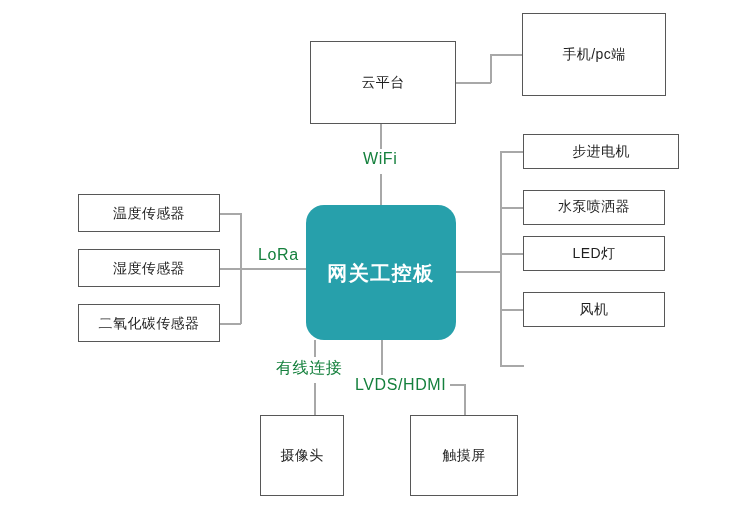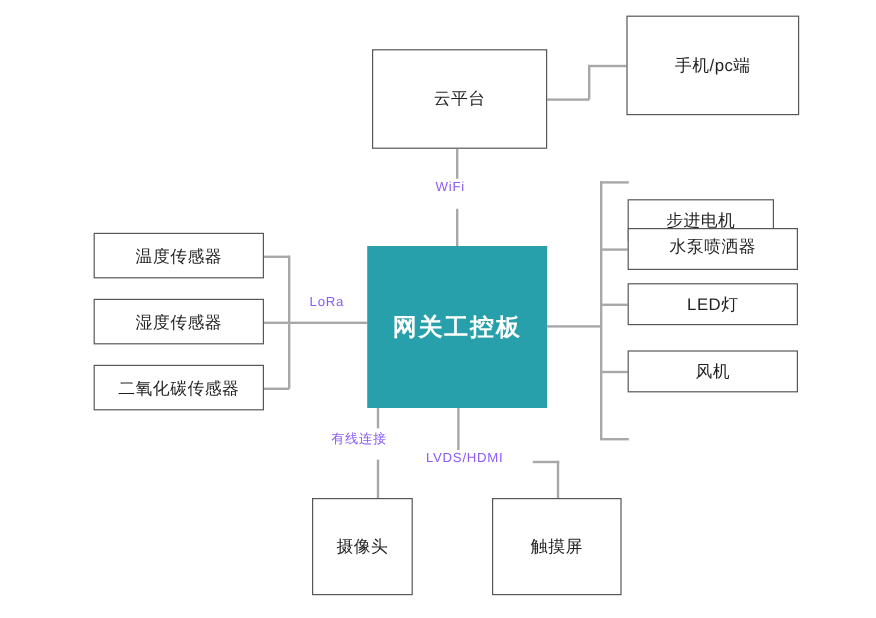--- a/index.html
+++ b/index.html
@@ -44,22 +44,22 @@
   .edge {
     position: absolute;
     background: #a8a8a8;
     z-index: 1;
   }
   .edge.h { height: 1.6px; }
   .edge.v { width: 1.6px; }
   .edge-label {
     position: absolute;
     background: #ffffff;
-    color: #8b5cf6;
-    font-size: 11px;
+    color: #15803d;
+    font-size: 16px;
     letter-spacing: 0.6px;
     white-space: nowrap;
     padding: 1px 4px;
     z-index: 5;
   }
 </style>
 </head>
 <body>
 
 <div id="canvas">
@@ -97,35 +97,35 @@
   <div class="edge-label" style="left:272px; top:357px;">有线连接</div>
   <div class="edge-label" style="left:351px; top:375px;">LVDS/HDMI</div>
 
   <div class="node" style="left:310px; top:41px; width:146px; height:83px;">
     <span>云平台</span>
   </div>
   <div class="node" style="left:522px; top:13px; width:144px; height:83px;">
     <span>手机/pc端</span>
   </div>
 
-  <div class="node hub" style="left:306px; top:205px; width:150px; height:135px;">
+  <div class="node hub" style="left:306px; top:205px; width:150px; height:135px;border-radius:18px;">
     <span>网关工控板</span>
   </div>
 
   <div class="node" style="left:78px; top:194px; width:142px; height:38px;">
     <span>温度传感器</span>
   </div>
   <div class="node" style="left:78px; top:249px; width:142px; height:38px;">
     <span>湿度传感器</span>
   </div>
   <div class="node" style="left:78px; top:304px; width:142px; height:38px;">
     <span>二氧化碳传感器</span>
   </div>
 
-  <div class="node" style="left:523px; top:134px; width:122px; height:35px;margin-top:32px;">
+  <div class="node" style="left:523px; top:134px; width:156px; height:35px;">
     <span>步进电机</span>
   </div>
   <div class="node" style="left:523px; top:190px; width:142px; height:35px;font-family:Liberation Serif, serif;">
     <span>水泵喷洒器</span>
   </div>
   <div class="node" style="left:523px; top:236px; width:142px; height:35px;">
     <span>LED灯</span>
   </div>
   <div class="node" style="left:523px; top:292px; width:142px; height:35px;">
     <span>风机</span>

